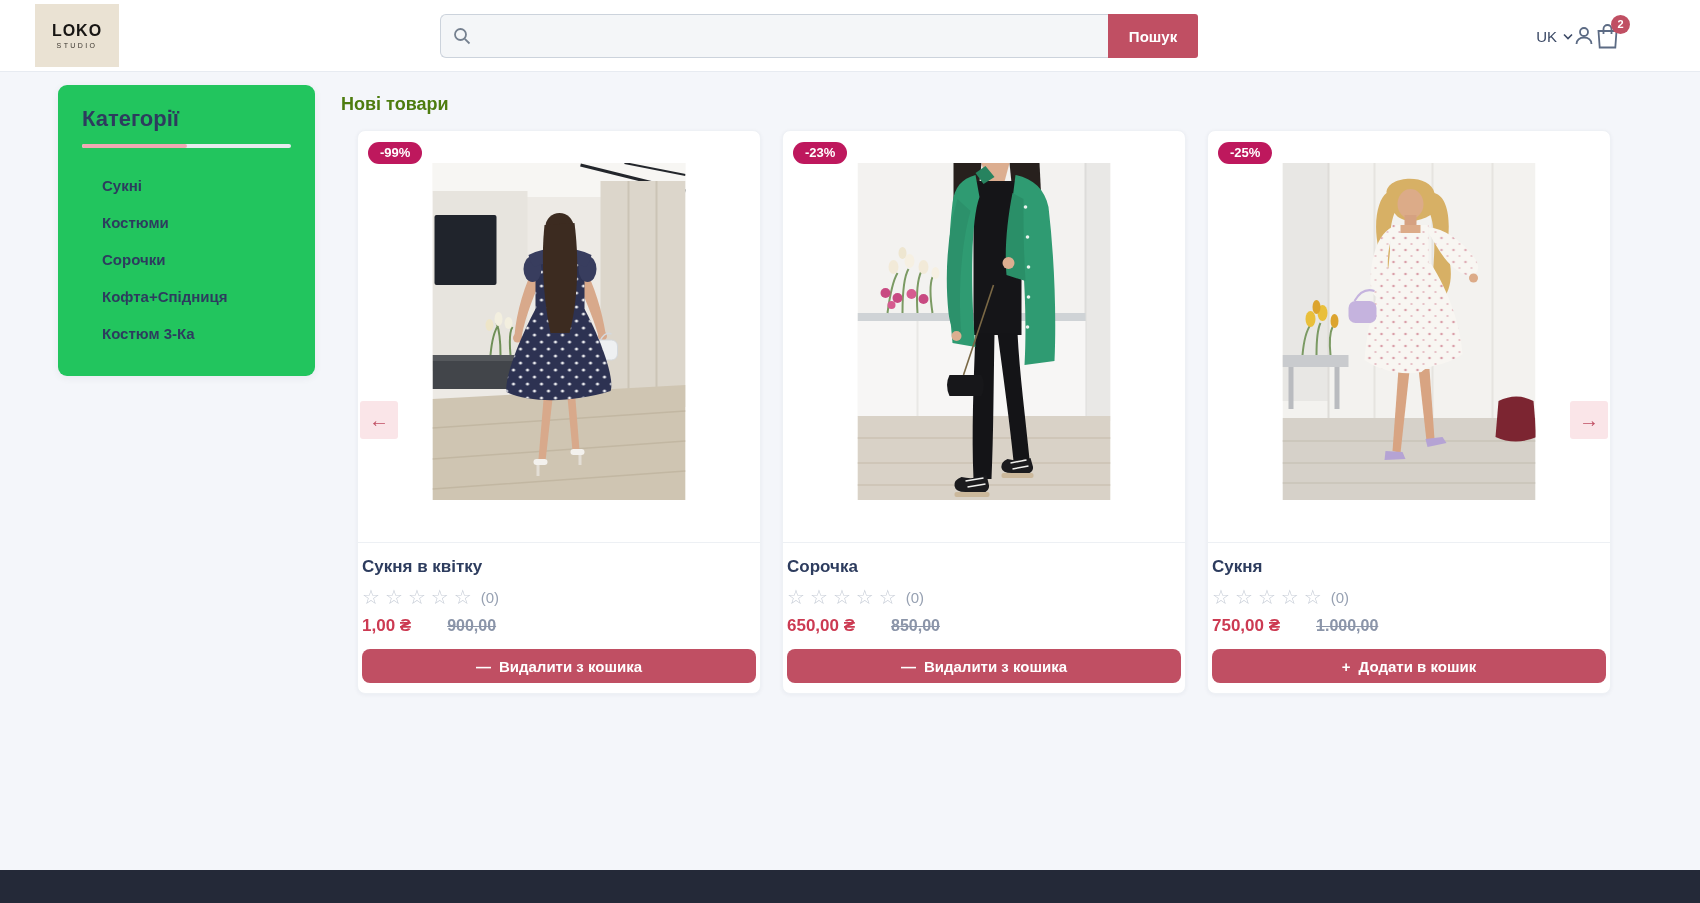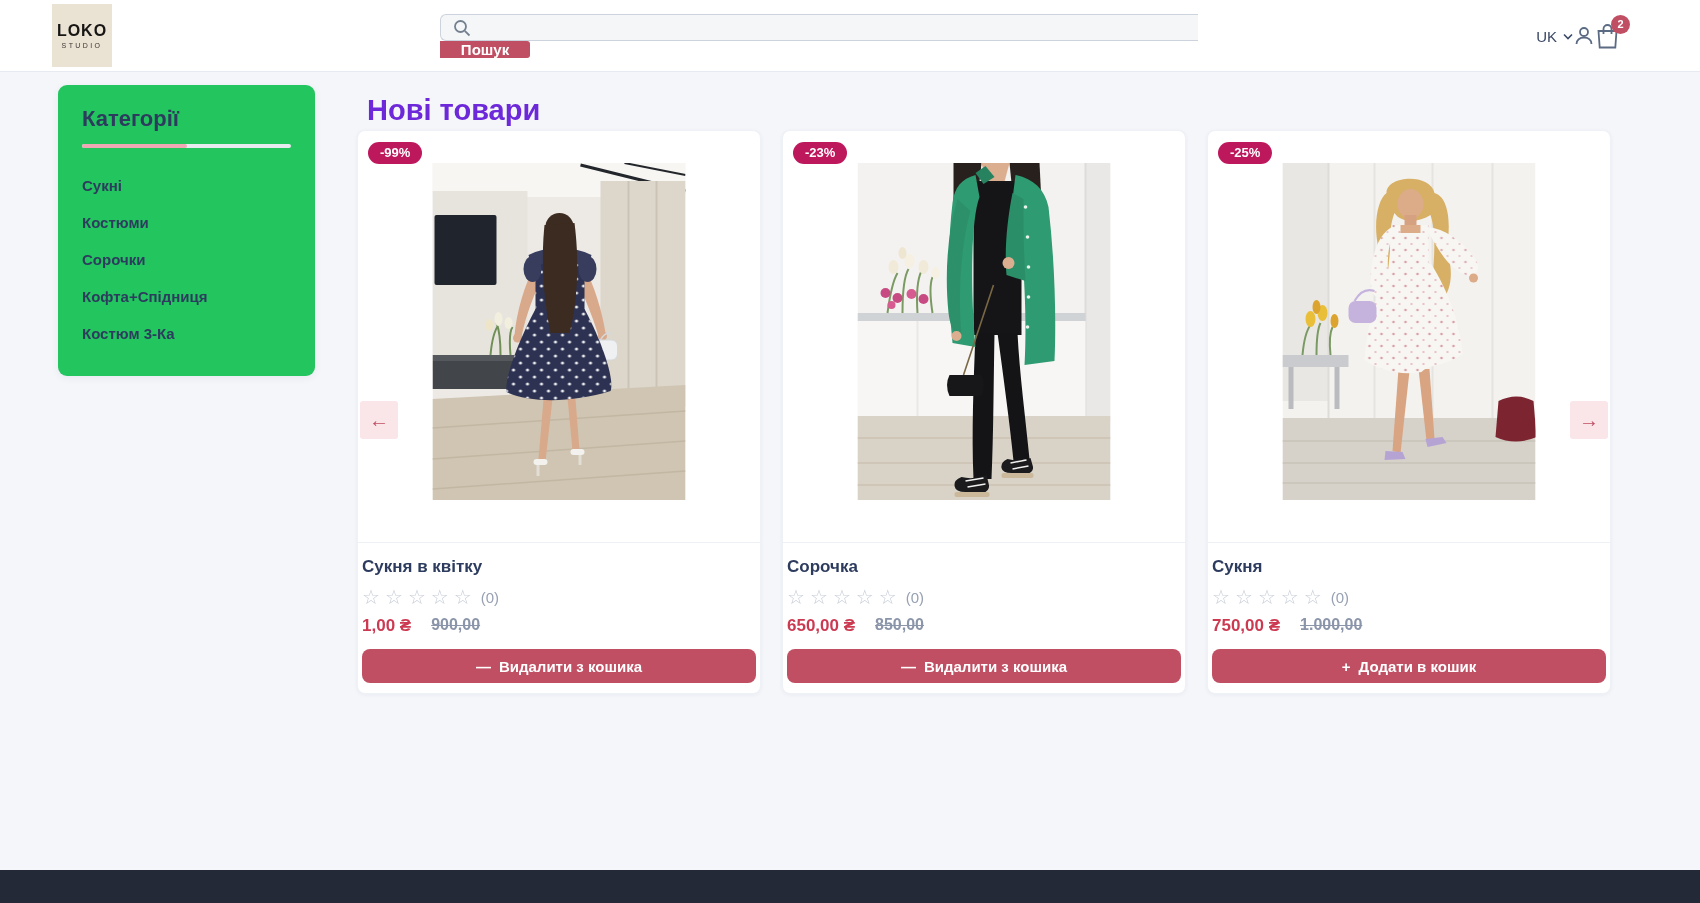--- a/index.html
+++ b/index.html
@@ -12,28 +12,28 @@
     color:#2d3c5e;
   }
   .page { position:relative; width:1700px; height:903px; }
 
   
   header {
     position:absolute; top:0; left:0; width:1700px; height:72px;
     background:#ffffff; border-bottom:1px solid #e7ebf1; z-index:10;
   }
   .logo {
-    position:absolute; left:52px; top:4px; width:60px; height:63px;
+    position:absolute; left:35px; top:4px; width:84px; height:63px;
     background:#eae2d3; display:flex; flex-direction:column;
     align-items:center; justify-content:center; cursor:pointer;
   }
   .logo-main { font-size:16px; font-weight:bold; letter-spacing:1px; color:#171513; }
   .logo-sub  { font-size:7px; letter-spacing:2.4px; color:#3a352e; margin-top:2px; }
 
-  .search { position:absolute; left:440px; top:14px; width:758px; height:44px; display:flex;flex-direction:column; }
+  .search { position:absolute; left:440px; top:14px; width:758px; height:44px; display:flex; }
   .search-field {
     flex:1; display:flex; align-items:center; gap:8px;
     background:#f4f6f8; border:1px solid #ccd3dc; border-right:none;
     border-radius:6px 0 0 6px; padding-left:11px;
   }
   .search-field input {
     flex:1; border:none; outline:none; background:transparent;
     font-size:15px; color:#2d3c5e; font-family:inherit; height:100%;
   }
   .search-btn {
@@ -57,47 +57,47 @@
 
   
   .sidebar {
     position:absolute; left:58px; top:85px; width:257px;
     background:#22c55e; border-radius:9px; padding:22px 24px 14px;
     box-shadow:0 2px 8px rgba(25,39,70,.06);
   }
   .sidebar h2 { font-size:22px; font-weight:bold; color:#2d3c5e; line-height:24px; }
   .cat-underline { margin-top:13px; height:4px; background:#e7eaef; position:relative; border-radius:2px; }
   .cat-underline .pink { position:absolute; left:0; top:0; height:100%; width:50%; background:#f0a9b4; border-radius:2px; }
-  .cat-nav { margin-top:29px; }
+  .cat-nav { margin-top:29px;margin-left:20px; }
   .cat-item {
     display:block; font-size:15px; font-weight:bold; color:#2d3c5e;
     text-decoration:none; line-height:18px; margin-bottom:19px; cursor:pointer;
   }
 
   
-  .main-title { position:absolute; left:367px; top:94px; font-size:29px; font-weight:bold; color:#6d28d9; }
+  .main-title { position:absolute; left:341px; top:94px; font-size:18px; font-weight:bold; color:#4d7c0f; }
   .products { position:absolute; left:357px; top:130px; width:1254px; display:flex; gap:21px; }
   .card {
     width:404px; height:564px; background:#fff; border:1px solid #eef1f5;
     border-radius:8px; box-shadow:0 1px 4px rgba(25,39,70,.05); overflow:hidden;
   }
   .card-media { position:relative; height:412px; border-bottom:1px solid #edf0f4; }
   .discount {
     position:absolute; left:10px; top:11px; z-index:3;
     background:#be185d; color:#fff; font-size:13px; font-weight:bold;
     padding:3px 12px 4px; border-radius:12px;
   }
   .product-svg { position:absolute; left:50%; top:32px; transform:translateX(-50%); cursor:pointer; }
   .card-info { padding:14px 4px 12px; }
   .prod-title { font-size:17px; font-weight:bold; color:#2d3c5e; cursor:pointer; }
   .rating { margin-top:10px; display:flex; align-items:center; gap:9px; }
   .stars { display:flex; gap:5px; }
   .star { font-size:20px; color:#c7cdd7; line-height:20px; }
   .rating-count { font-size:15px; color:#97a1b2; }
-  .prices { margin-top:9px; display:flex; align-items:flex-start; gap:2px; }
+  .prices { margin-top:9px; display:flex; align-items:center; gap:18px; }
   .price { font-size:17px; font-weight:bold; color:#cc3a52; }
   .old-price { font-size:16px; font-weight:bold; color:#8b95a9; text-decoration:line-through;margin-left:18px; }
   .cart-btn {
     margin-top:13px; width:100%; height:34px; border:none; border-radius:8px;
     background:#c04f63; color:#fff; font-size:15px; font-weight:bold; font-family:inherit;
     display:flex; align-items:center; justify-content:center; gap:8px; cursor:pointer;
   }
   .cart-btn .btn-icon { font-weight:bold; }
 
   

